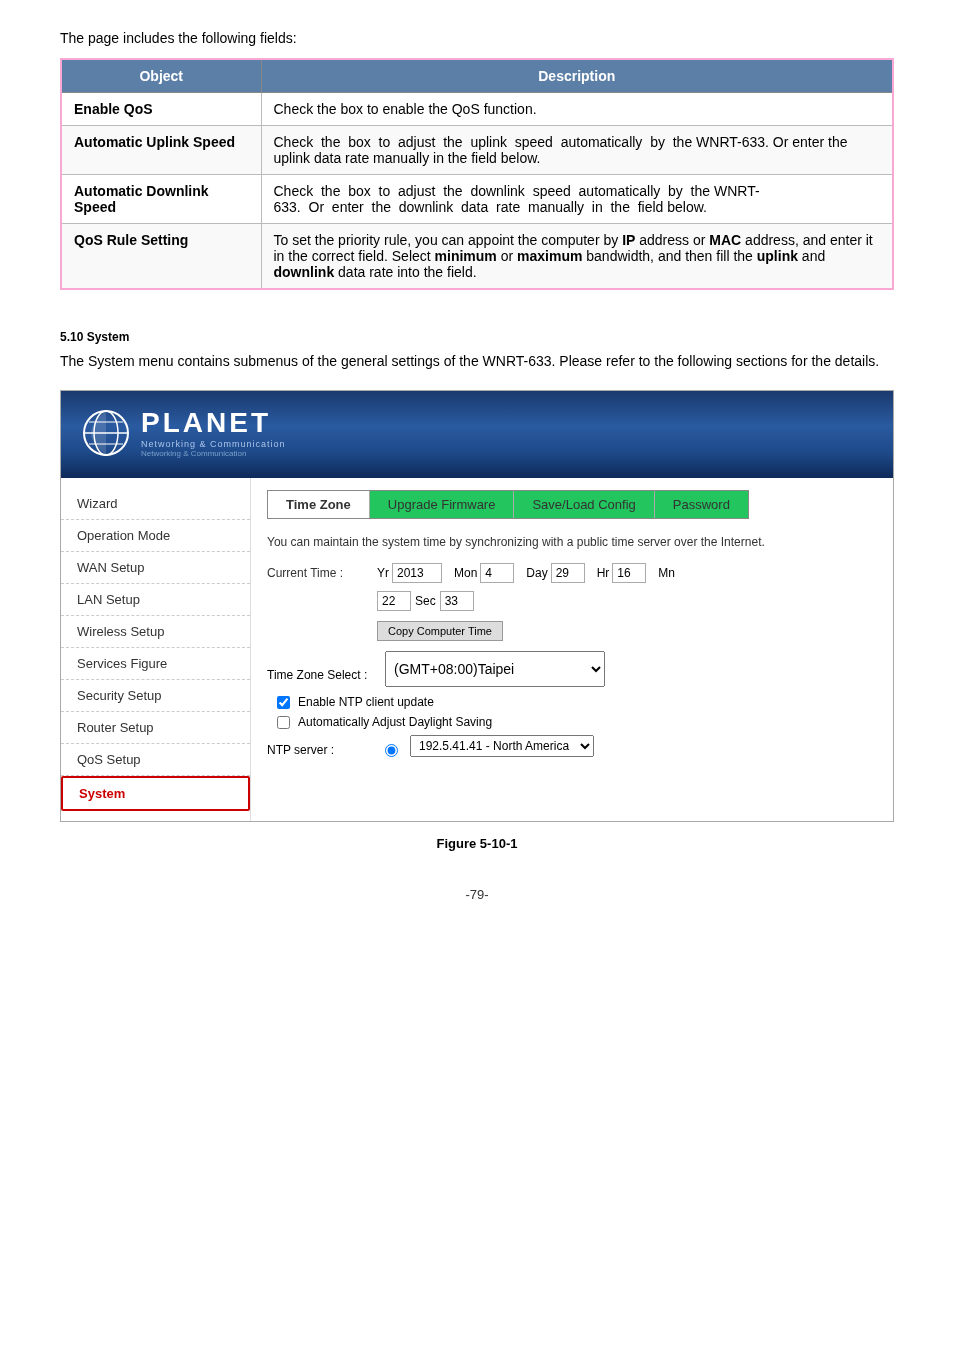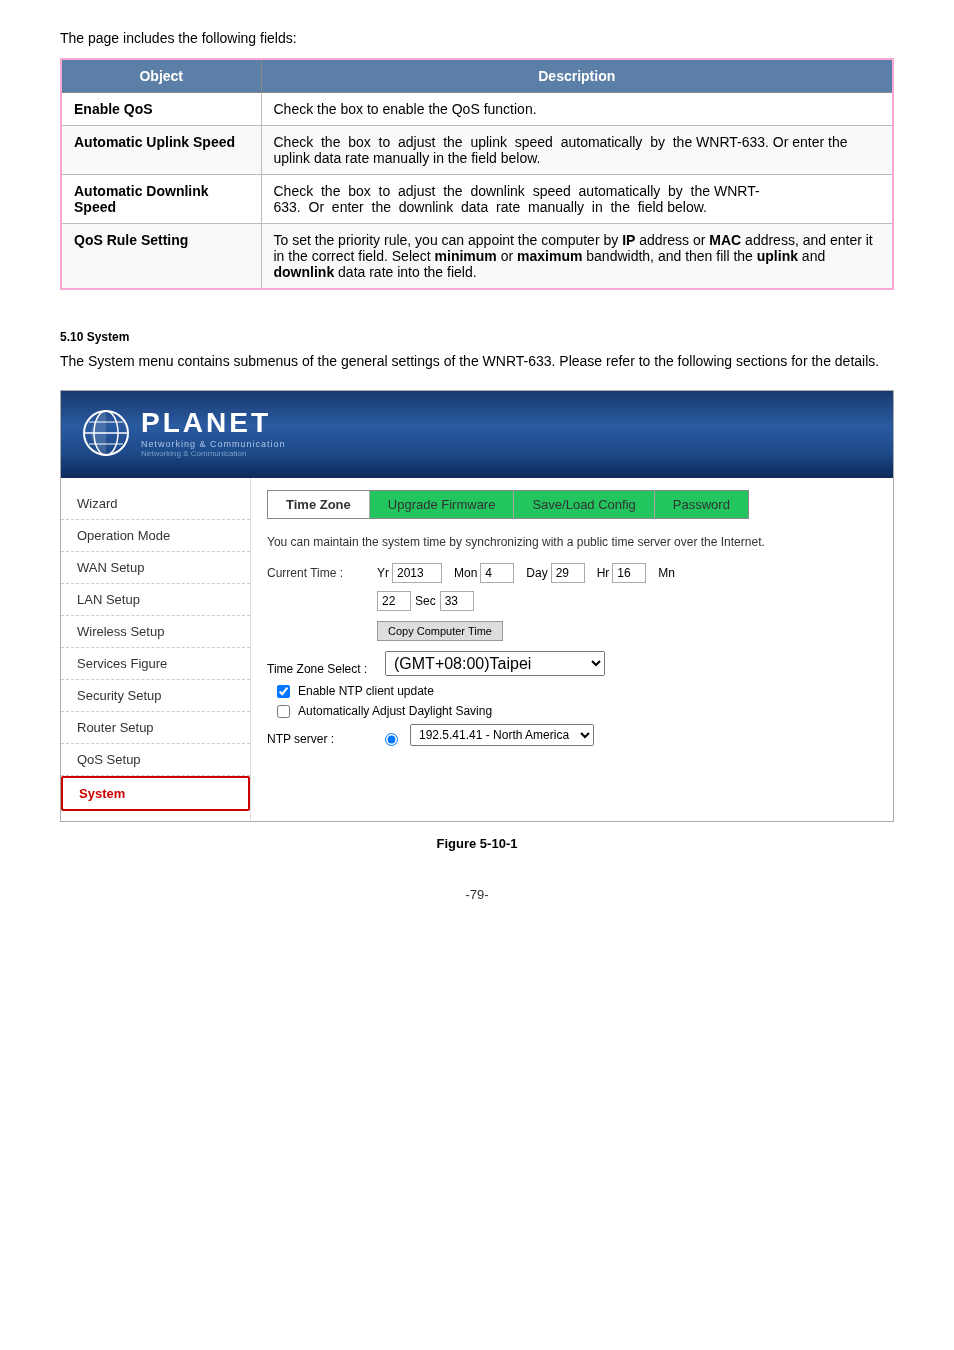--- a/index.html
+++ b/index.html
@@ -226,22 +226,22 @@
       gap: 8px;
       margin-bottom: 8px;
       font-size: 12px;
     }
     .tz-select-label {
       width: 110px;
       min-width: 110px;
       margin-top: 11px;
     }
     .tz-select {
-      padding: 2px 4px;
-      font-size: 16px;
+      padding: 8px 4px;
+      font-size: 14px;
       width: 220px;
     }
     .tz-checkbox-row {
       display: flex;
       align-items: center;
       gap: 8px;
       font-size: 12px;
       margin-bottom: 6px;
       margin-left: 10px;
     }

